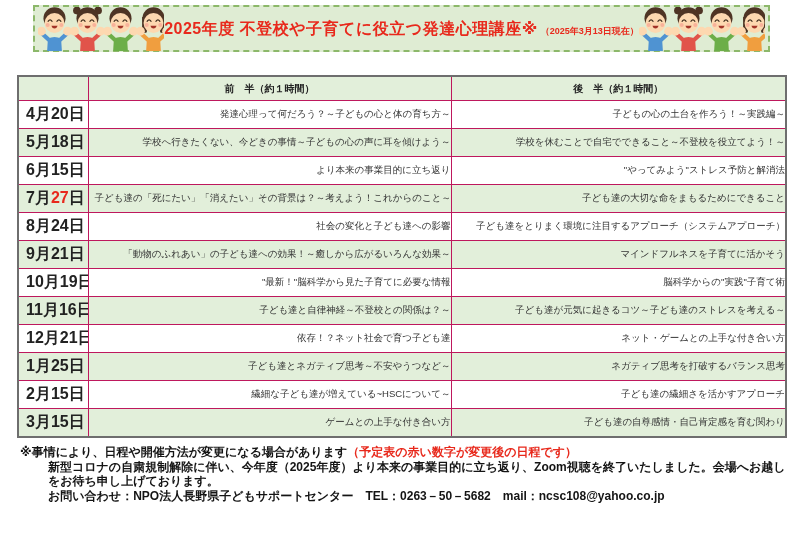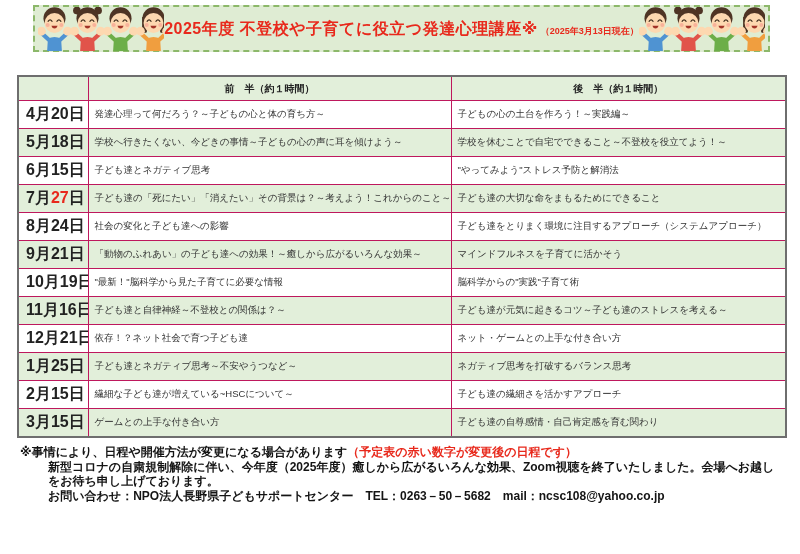--- a/index.html
+++ b/index.html
@@ -42,21 +42,21 @@
   .schedule thead th{
     height:23px;background:var(--row-alt,#e2efda);
     font-size:10px;font-weight:bold;color:#222;text-align:center;
   }
   .schedule tbody tr{height:28px;}
   .schedule tbody tr.alt td{background:var(--row-alt,#e2efda);}
   .schedule td.date{
     font-weight:bold;color:#222;font-size:16px;
     padding-left:7px;
   }
-  .schedule td.topic{padding-left:6px;}
+  .schedule td.topic{padding-left:6px;text-align:right;}
 
   
   .notes{
     position:absolute;left:20px;top:445px;width:766px;
     font-size:12px;font-weight:bold;color:#141414;
     line-height:14.5px;
   }
   .note-line.indent{padding-left:28px;}
 </style>
 </head>
@@ -215,21 +215,21 @@
         <td class="topic">発達心理って何だろう？～子どもの心と体の育ち方～</td>
         <td class="topic">子どもの心の土台を作ろう！～実践編～</td>
       </tr>
       <tr class="alt">
         <td class="date">5月18日（日）</td>
         <td class="topic">学校へ行きたくない、今どきの事情～子どもの心の声に耳を傾けよう～</td>
         <td class="topic">学校を休むことで自宅でできること～不登校を役立てよう！～</td>
       </tr>
       <tr>
         <td class="date">6月15日（日）</td>
-        <td class="topic">子ども達とネガティブ思考</td>
+        <td class="topic">より本来の事業目的に立ち返り</td>
         <td class="topic">"やってみよう"ストレス予防と解消法</td>
       </tr>
       <tr class="alt">
         <td class="date">7月<span class="red">27</span>日（日）</td>
         <td class="topic">子ども達の「死にたい」「消えたい」その背景は？～考えよう！これからのこと～</td>
         <td class="topic">子ども達の大切な命をまもるためにできること</td>
       </tr>
       <tr>
         <td class="date">8月24日（日）</td>
         <td class="topic">社会の変化と子ども達への影響</td>
@@ -268,15 +268,15 @@
       <tr class="alt">
         <td class="date">3月15日（日）</td>
         <td class="topic">ゲームとの上手な付き合い方</td>
         <td class="topic">子ども達の自尊感情・自己肯定感を育む関わり</td>
       </tr>
     </tbody>
 </table>
 
 <div class="notes" id="notes">
     <div class="note-line">※事情により、日程や開催方法が変更になる場合があります<span class="red">（予定表の赤い数字が変更後の日程です）</span></div>
-    <div class="note-line indent">新型コロナの自粛規制解除に伴い、今年度（2025年度）癒しから広がるいろんな効果、Zoom視聴を終了いたしました。会場へお越しをお待ち申し上げております。</div>
+    <div class="note-line indent">新型コロナの自粛規制解除に伴い、今年度（2025年度）より本来の事業目的に立ち返り、Zoom視聴を終了いたしました。会場へお越しをお待ち申し上げております。</div>
     <div class="note-line indent">お問い合わせ：NPO法人長野県子どもサポートセンター　TEL：0263－50－5682　mail：ncsc108@yahoo.co.jp</div>
   </div>
 
 </body></html>

